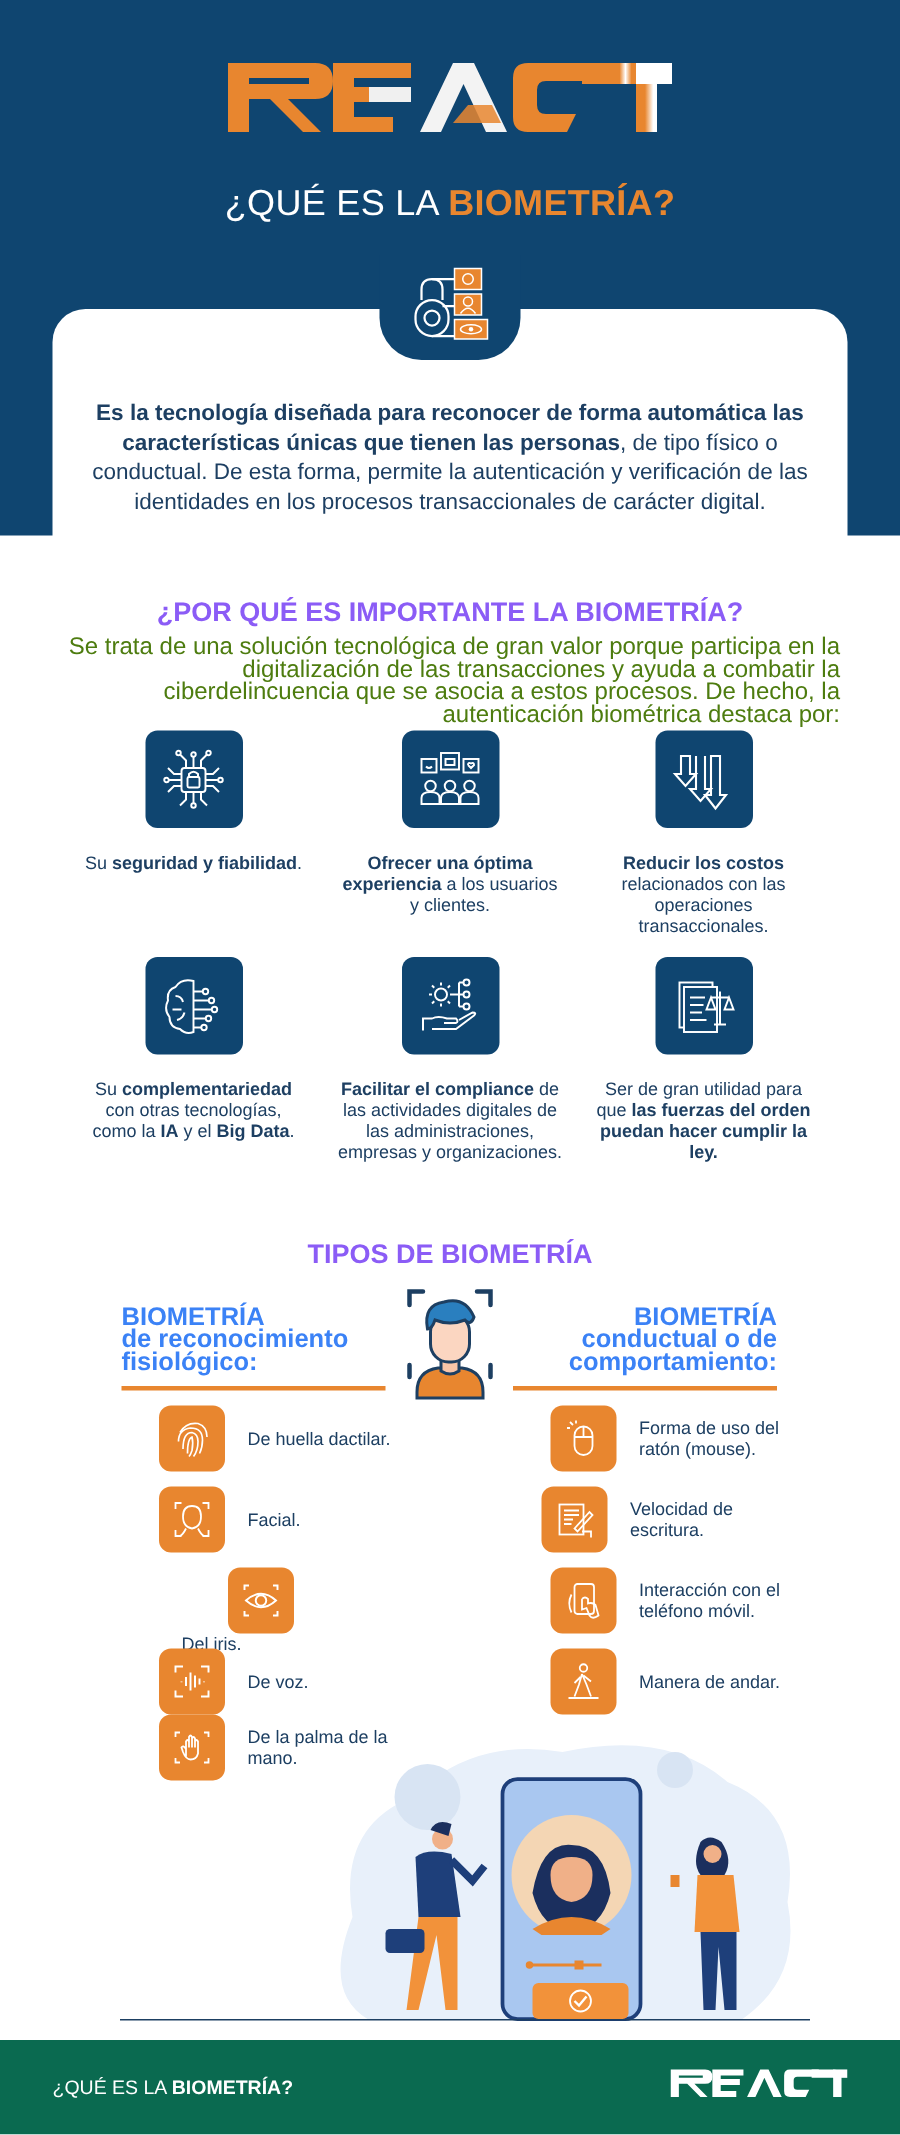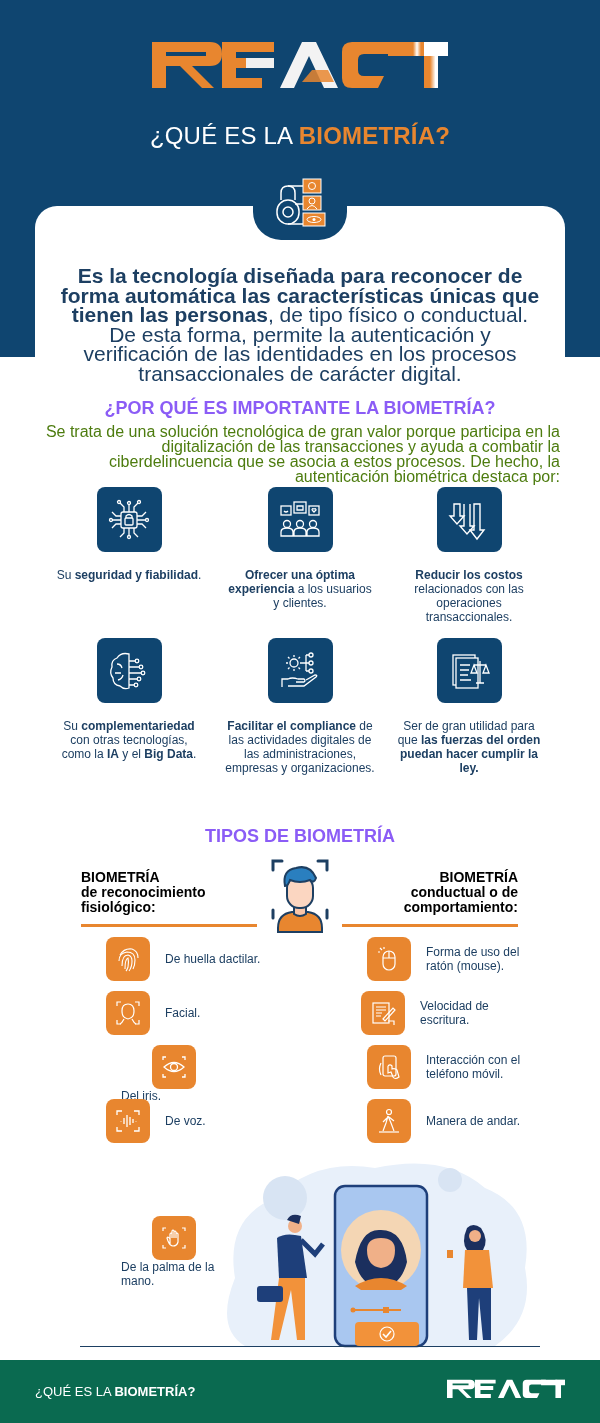--- a/index.html
+++ b/index.html
@@ -7,32 +7,32 @@
   body { font-family: "Liberation Sans", "DejaVu Sans", sans-serif; color: #1d3f62; position: relative; height: 1423px; overflow: hidden; }
 
   .hero { position: absolute; left: 0; top: 0; width: 600px; height: 357px; background: #0f4570; }
   .logo { position: absolute; left: 152px; top: 42px; width: 296px; height: 52px; }
   .hero-title { position: absolute; left: 0; top: 122px; width: 600px; text-align: center; font-size: 24px; color: #ffffff; letter-spacing: 0.2px; }
   .hero-title .accent { color: #e8862f; font-weight: bold; }
 
   .card { position: absolute; left: 35px; top: 206px; width: 530px; height: 152px; background: #ffffff; border-radius: 22px 22px 0 0; }
   .notch { position: absolute; left: 253px; top: 170px; width: 94px; height: 70px; background: #0f4570; border-radius: 0 0 28px 28px; }
   .notch-icon { position: absolute; left: 273px; top: 178px; width: 54px; height: 50px; }
-  .intro { position: absolute; left: 60px; top: 266px; width: 480px; text-align: center; font-size: 21px; line-height: 19.5px; color: #1d3f62; }
+  .intro { position: absolute; left: 60px; top: 266px; width: 480px; text-align: center; font-size: 15px; line-height: 19.5px; color: #1d3f62; }
   .intro b { font-weight: bold; }
 
   .sec-title { position: absolute; left: 0; width: 600px; text-align: center; color: #8b5cf6; font-weight: bold; font-size: 18px; }
   .sec-body { position: absolute; left: 40px; top: 424px; width: 520px; text-align: right; font-size: 16px; line-height: 15px; color: #4d7c0f; }
 
   .feat { position: absolute; width: 150px; text-align: center; }
   .feat .ibox { width: 65px; height: 65px; background: #0f4570; border-radius: 8px; margin: 0 auto; display: flex; align-items: center; justify-content: center; }
   .feat .txt { margin-top: 16px; font-size: 12px; line-height: 14px; color: #1d3f62; }
   .feat .txt b { font-weight: bold; }
 
-  .type-head { position: absolute; font-weight: bold; font-size: 14px; line-height: 15px; color: #000000; }
+  .type-head { position: absolute; font-weight: bold; font-size: 17px; line-height: 15px; color: #3b82f6; }
   .rule { position: absolute; height: 3px; background: #e8862f; }
 
   .titem { position: absolute; display: flex; align-items: center; margin-left: 25px; }
   .titem .obox { width: 44px; height: 44px; background: #e8862f; border-radius: 8px; display: flex; align-items: center; justify-content: center; flex-shrink: 0; }
   .titem .lbl { margin-left: 15px; font-size: 12px; line-height: 14px; color: #1d3f62; width: 120px; }
 
   .illus { position: absolute; left: 205px; top: 1158px; width: 340px; height: 190px; }
   .baseline { position: absolute; left: 80px; top: 1346px; width: 460px; height: 1px; background: #1d3f62; }
 
   .footer { position: absolute; left: 0; top: 1360px; width: 600px; height: 63px; background: #0a6a50; }
@@ -241,21 +241,21 @@
 </div>
 <div class="titem" style="left:81px;top:1099px;">
   <div class="obox">
     <svg width="28" height="28" viewBox="0 0 28 28" fill="none" stroke="#fff" stroke-width="1.3">
       <path d="M3 8 V4 H8 M20 4 H25 V8 M3 20 V24 H8 M20 24 H25 V20"></path>
       <path d="M7 14 V14.5 M10 11 V17 M13 8 V20 M16 10 V18 M19 12 V16 M22 14 V14.5"></path>
     </svg>
   </div>
   <div class="lbl">De voz.</div>
 </div>
-<div class="titem" style="left:81px;top:1216px;flex-direction:column;">
+<div class="titem" style="left:81px;top:1143px;">
   <div class="obox">
     <svg width="28" height="28" viewBox="0 0 28 28" fill="none" stroke="#fff" stroke-width="1.2">
       <path d="M3 7 V4 H6 M22 4 H25 V7 M3 21 V24 H6 M22 24 H25 V21"></path>
       <path d="M10 20 V10 Q11 8 12 10 V14 M12 14 V7 Q13 5 14 7 V14 M14 14 V8 Q15 6 16 8 V14 M16 14 V10 Q17 8 18 10 V18 Q17 22 13 22 Q10 22 8 17 L7 14 Q8 12 10 15"></path>
     </svg>
   </div>
   <div class="lbl">De la palma de la mano.</div>
 </div>
 
 <div class="titem" style="left:342px;top:937px;">

